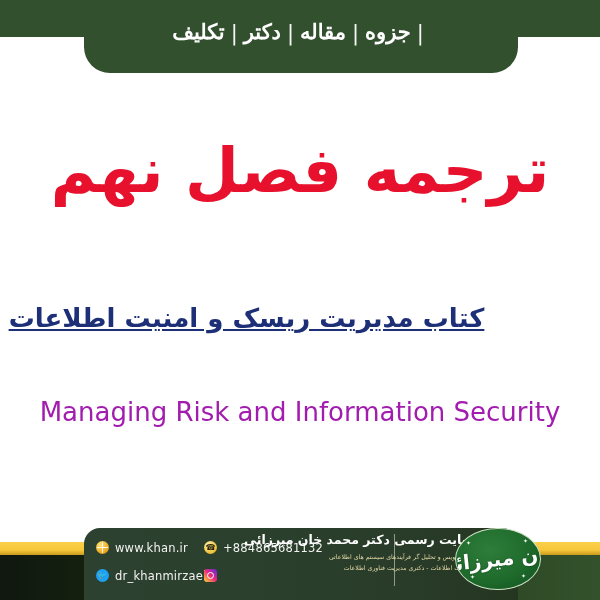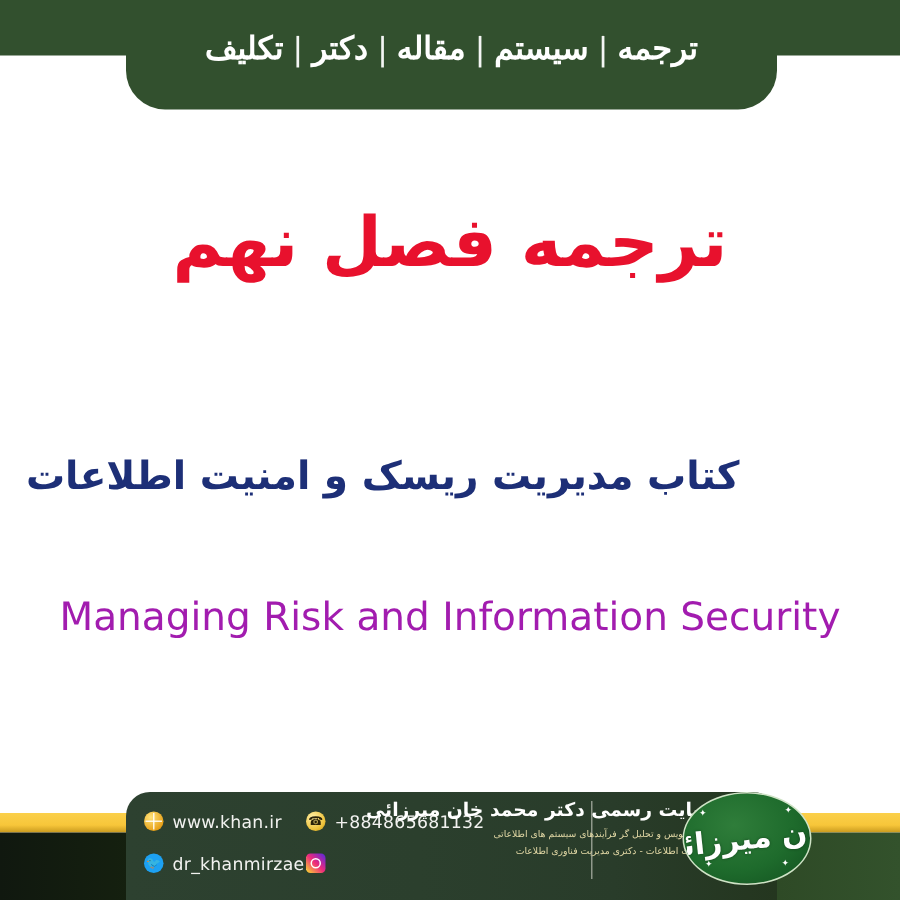--- a/index.html
+++ b/index.html
@@ -37,31 +37,32 @@
     display:inline-block;padding:0 6px;font-weight:normal;opacity:.95;
   }
   .header-text .itm{display:inline-block;font-family:Liberation Serif, serif;}
 
   
   .main{position:absolute;top:80px;left:0;width:600px;height:455px;background:#fff;}
   .title-fa{
     position:absolute;top:55px;left:0;width:600px;
     text-align:center;direction:rtl;
     color:#E8112D;
-    font-size:46px;font-weight:bold;
+    font-size:62px;font-weight:bold;
     line-height:1.15;
     white-space:nowrap;
   }
   .subtitle-fa{
     position:absolute;top:222px;left:0;width:493px;
-    direction:rtl;
+    text-align:center;direction:rtl;
     color:#1D2F77;
     font-size:26px;font-weight:bold;
     line-height:1.3;
     white-space:nowrap;
+    text-decoration:underline;
   }
   .subtitle-en{
     position:absolute;top:316px;left:0;width:600px;
     text-align:center;direction:ltr;
     color:#a21caf;
     font-size:26px;font-weight:normal;
     line-height:1.3;
     white-space:nowrap;
   }
 
@@ -149,23 +150,22 @@
 </style>
 </head>
 <body>
 
 <div id="page">
 
   <div class="header-wrap">
     <div class="header-band"></div>
     <div class="header-tab"></div>
     <div class="header-text">
-      <span class="itm">ترجمه</span>
-      <span class="sep">|</span>
-      <span class="itm">سیستم</span>
+      <span class="sep">|</span>
+      <span class="itm">جزوه</span>
       <span class="sep">|</span>
       <span class="itm">مقاله</span>
       <span class="sep">|</span>
       <span class="itm">دکتر</span>
       <span class="sep">|</span>
       <span class="itm">تکلیف</span>
     </div>
   </div>
 
   <div class="main">

